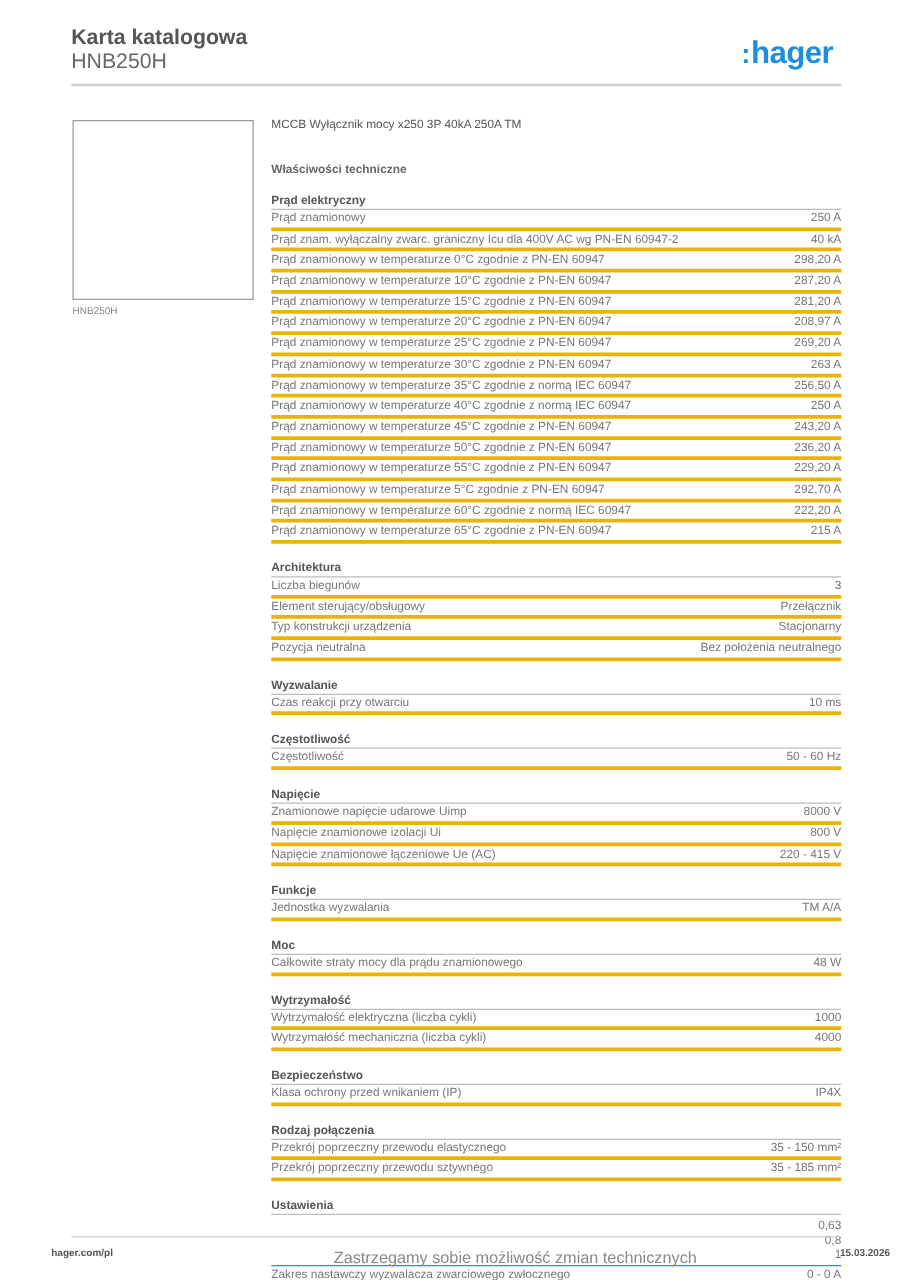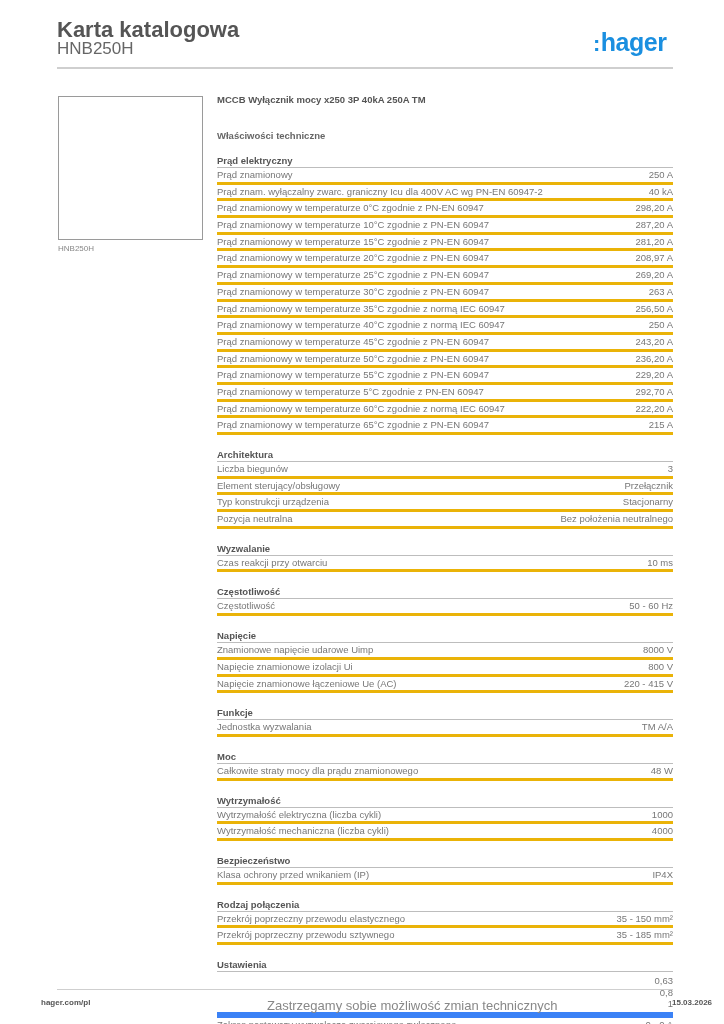--- a/index.html
+++ b/index.html
@@ -1,38 +1,38 @@
 <!DOCTYPE html>
 <html><head>
 <meta charset="utf-8">
 <style>
   html, body { margin: 0; padding: 0; }
   body {
     width: 724px; height: 1024px; background: #ffffff; position: relative; overflow: hidden;
     font-family: "Liberation Sans", sans-serif; color: #6b6b6b;
   }
-  .header-title { position: absolute; left: 57px; top: 20px; font-size: 22px; font-weight: bold; color: #555; line-height: 20px; }
+  .header-title { position: absolute; left: 57px; top: 20px; font-size: 17px; font-weight: bold; color: #555; line-height: 20px; }
   .header-sub { position: absolute; left: 57px; top: 39px; font-size: 17px; color: #666; line-height: 20px; }
   .logo { position: absolute; left: 593px; top: 28px; font-size: 25px; font-weight: bold; color: #1a8fe0; letter-spacing: -0.5px; line-height: 28px; }
   .logo .colon { font-size: 22px; margin-right: 1px; }
   .header-rule { position: absolute; left: 57px; top: 67px; width: 616px; height: 2px; background: #cfcfcf; }
 
   .image-box { position: absolute; left: 58px; top: 96px; width: 143px; height: 142px; border: 1px solid #9a9a9a; }
   .image-caption { position: absolute; left: 58px; top: 244px; font-size: 8px; color: #888; }
 
   .content { position: absolute; left: 217px; top: 93px; width: 456px; }
-  .product-title { font-size: 9.5px; font-weight: bold; color: #555; height: 14px; line-height: 14px; }
+  .product-title { font-size: 9.5px; font-weight: normal; color: #555; height: 14px; line-height: 14px; }
   .props-title { font-size: 9.5px; font-weight: bold; color: #666; margin-top: 22px; height: 14px; line-height: 14px; }
 
   .section { margin-top: 13px; }
   .section.first { margin-top: 11px; }
   .section-head { font-size: 9.5px; font-weight: bold; color: #555; height: 13px; line-height: 13px; border-bottom: 1px solid #bdbdbd; }
   .row { display: flex; justify-content: space-between; font-size: 9.5px; color: #777; height: 13.7px; line-height: 14px; border-bottom: 3px solid #eab308; white-space: nowrap; }
   .row .val { }
-  .multi { display: flex; flex-direction: column; align-items: flex-end; font-size: 9.5px; color: #777; line-height: 11.5px; padding-top: 3px; padding-bottom: 2px; border-bottom: 6px solid #3b82f6; }
+  .multi { display: flex; flex-direction: column; align-items: flex-end; font-size: 9.5px; color: #777; line-height: 11.5px; padding-top: 3px; padding-bottom: 2px; border-bottom: 1px solid #3b82f6; }
 
   .footer-rule { position: absolute; left: 57px; top: 989px; width: 616px; height: 1px; background: #cfcfcf; }
   .footer-left { position: absolute; left: 41px; top: 998px; font-size: 8px; font-weight: bold; color: #555; }
   .footer-center { position: absolute; left: 267px; top: 998px; font-size: 13px; color: #888; }
   .footer-right { position: absolute; left: 628px; top: 998px; font-size: 8px; font-weight: bold; color: #555; margin-left: 44px; }
 </style>
 </head>
 <body>
 
 <div class="header-title">Karta katalogowa</div>

